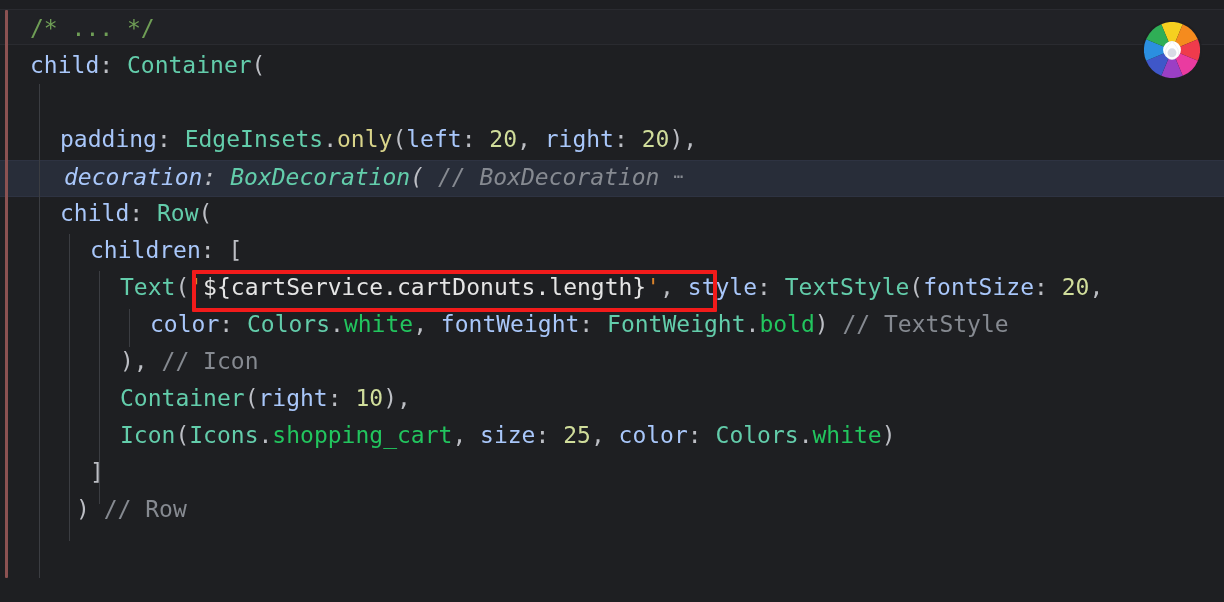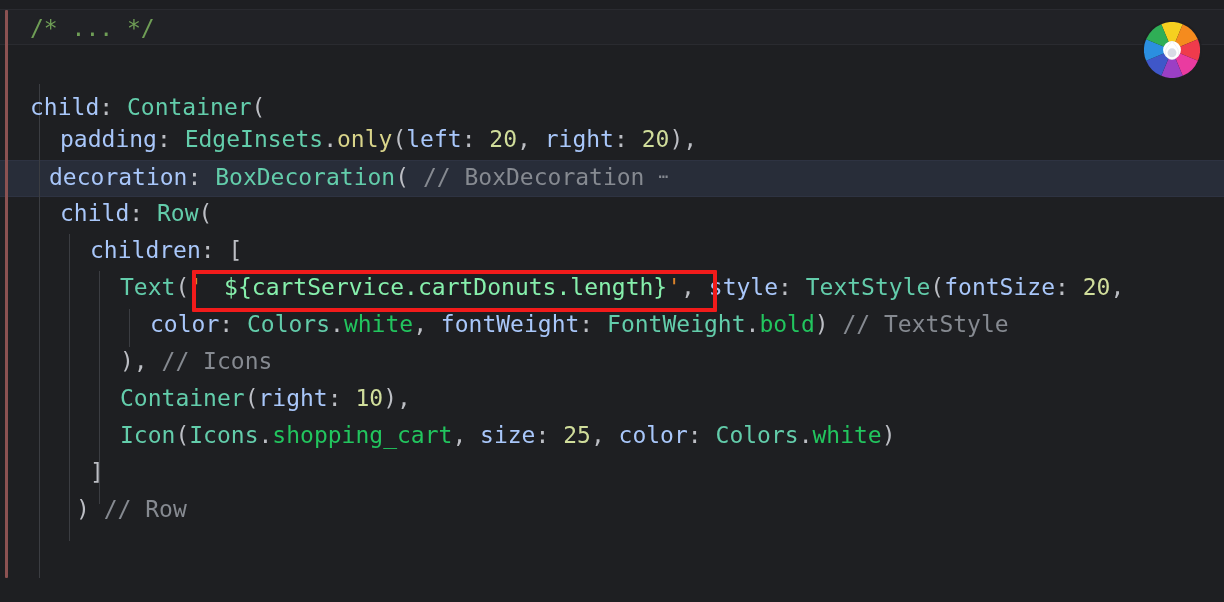--- a/index.html
+++ b/index.html
@@ -81,21 +81,21 @@
     font-size: 23px;
     letter-spacing: 0px;
     font-family: "DejaVu Sans Mono", "Liberation Mono", monospace;
   }
   .t-prop     { color: #a9c7fa; }
   .t-class    { color: #63cdab; }
   .t-method   { color: #d9d48a; }
   .t-field    { color: #22c55e; }
   .t-num      { color: #d0dd9b; }
   .t-foldcmt  { color: #6f9e56; }
-  .t-string   { color: #86efac; margin-left: 21px; }
+  .t-string   { color: #e5e5e5; }
   .t-quote    { color: #d9822b; }
   .t-punct    { color: #bcbec4; }
   .t-hint     { color: #868a91; }
 
   
   .fold-chip {
     color: #868a91;
     letter-spacing: 1px;
     font-size: 17px;
     vertical-align: 3px;
@@ -130,28 +130,28 @@
 
     <div class="change-marker"></div>
 
     <div class="indent-guide" style="left:39px; top:84px;  height:494px;"></div>
     <div class="indent-guide" style="left:69px; top:234px; height:307px;"></div>
     <div class="indent-guide" style="left:99px; top:271px; height:233px;"></div>
     <div class="indent-guide" style="left:129px; top:309px; height:38px;"></div>
 
     <div class="code" id="code-lines">
         <div class="line" style="top: 10px; left: 30px;"><span class="t-foldcmt">/* ... */</span></div>
-        <div class="line" style="top: 47px; left: 30px; margin-top: 42px;"><span class="t-prop">child</span><span class="t-punct">: </span><span class="t-class">Container</span><span class="t-punct">(</span></div>
+        <div class="line" style="top: 47px; left: 30px;"><span class="t-prop">child</span><span class="t-punct">: </span><span class="t-class">Container</span><span class="t-punct">(</span></div>
         <div class="line" style="top: 121px; left: 60px;"><span class="t-prop">padding</span><span class="t-punct">: </span><span class="t-class">EdgeInsets</span><span class="t-punct">.</span><span class="t-method">only</span><span class="t-punct">(</span><span class="t-prop">left</span><span class="t-punct">: </span><span class="t-num">20</span><span class="t-punct">, </span><span class="t-prop">right</span><span class="t-punct">: </span><span class="t-num">20</span><span class="t-punct">),</span></div>
-        <div class="line" style="top: 158px; left: 49px;"><span class="t-prop">decoration</span><span class="t-punct">: </span><span class="t-class">BoxDecoration</span><span class="t-punct">( </span><span class="t-hint">// BoxDecoration </span><span class="fold-chip">⋯</span></div>
+        <div class="line" style="top: 158px; left: 64px; font-style: italic;"><span class="t-prop">decoration</span><span class="t-punct">: </span><span class="t-class">BoxDecoration</span><span class="t-punct">( </span><span class="t-hint">// BoxDecoration </span><span class="fold-chip">⋯</span></div>
         <div class="line" style="top: 232px; left: 90px;"><span class="t-prop">children</span><span class="t-punct">: [</span></div>
         <div class="line" style="top: 195px; left: 60px;"><span class="t-prop">child</span><span class="t-punct">: </span><span class="t-class">Row</span><span class="t-punct">(</span></div>
         <div class="line" style="top: 269px; left: 120px;"><span class="t-class">Text</span><span class="t-punct">(</span><span class="t-quote">'</span><span class="t-string">${cartService.cartDonuts.length}</span><span class="t-quote">'</span><span class="t-punct">, </span><span class="t-prop">style</span><span class="t-punct">: </span><span class="t-class">TextStyle</span><span class="t-punct">(</span><span class="t-prop">fontSize</span><span class="t-punct">: </span><span class="t-num">20</span><span class="t-punct">,</span></div>
         <div class="line" style="top: 306px; left: 150px;"><span class="t-prop">color</span><span class="t-punct">: </span><span class="t-class">Colors</span><span class="t-punct">.</span><span class="t-field">white</span><span class="t-punct">, </span><span class="t-prop">fontWeight</span><span class="t-punct">: </span><span class="t-class">FontWeight</span><span class="t-punct">.</span><span class="t-field">bold</span><span class="t-punct">) </span><span class="t-hint">// TextStyle</span></div>
-        <div class="line" style="top: 343px; left: 120px;"><span class="t-punct">), </span><span class="t-hint">// Icons</span></div>
+        <div class="line" style="top: 343px; left: 120px;"><span class="t-punct">), </span><span class="t-hint">// Icon</span></div>
         <div class="line" style="top: 380px; left: 120px;"><span class="t-class">Container</span><span class="t-punct">(</span><span class="t-prop">right</span><span class="t-punct">: </span><span class="t-num">10</span><span class="t-punct">),</span></div>
         <div class="line" style="top: 417px; left: 120px;"><span class="t-class">Icon</span><span class="t-punct">(</span><span class="t-class">Icons</span><span class="t-punct">.</span><span class="t-field">shopping_cart</span><span class="t-punct">, </span><span class="t-prop">size</span><span class="t-punct">: </span><span class="t-num">25</span><span class="t-punct">, </span><span class="t-prop">color</span><span class="t-punct">: </span><span class="t-class">Colors</span><span class="t-punct">.</span><span class="t-field">white</span><span class="t-punct">)</span></div>
         <div class="line" style="top: 454px; left: 90px;"><span class="t-punct">]</span></div>
         <div class="line" style="top: 491px; left: 76px;"><span class="t-punct">) </span><span class="t-hint">// Row</span></div>
       </div>
 
     <div class="annot-box" id="annot-box" style="left: 192px; top: 270px; width: 525px; height: 42px; border-color: rgb(242, 27, 27);"></div>
 
     <div class="color-wheel" id="color-wheel" style="left: 1144px; top: 22px; width: 56px; height: 56px;">
       <svg class="wheel-svg" id="wheel-svg" viewBox="0 0 100 100" width="56" height="56">

